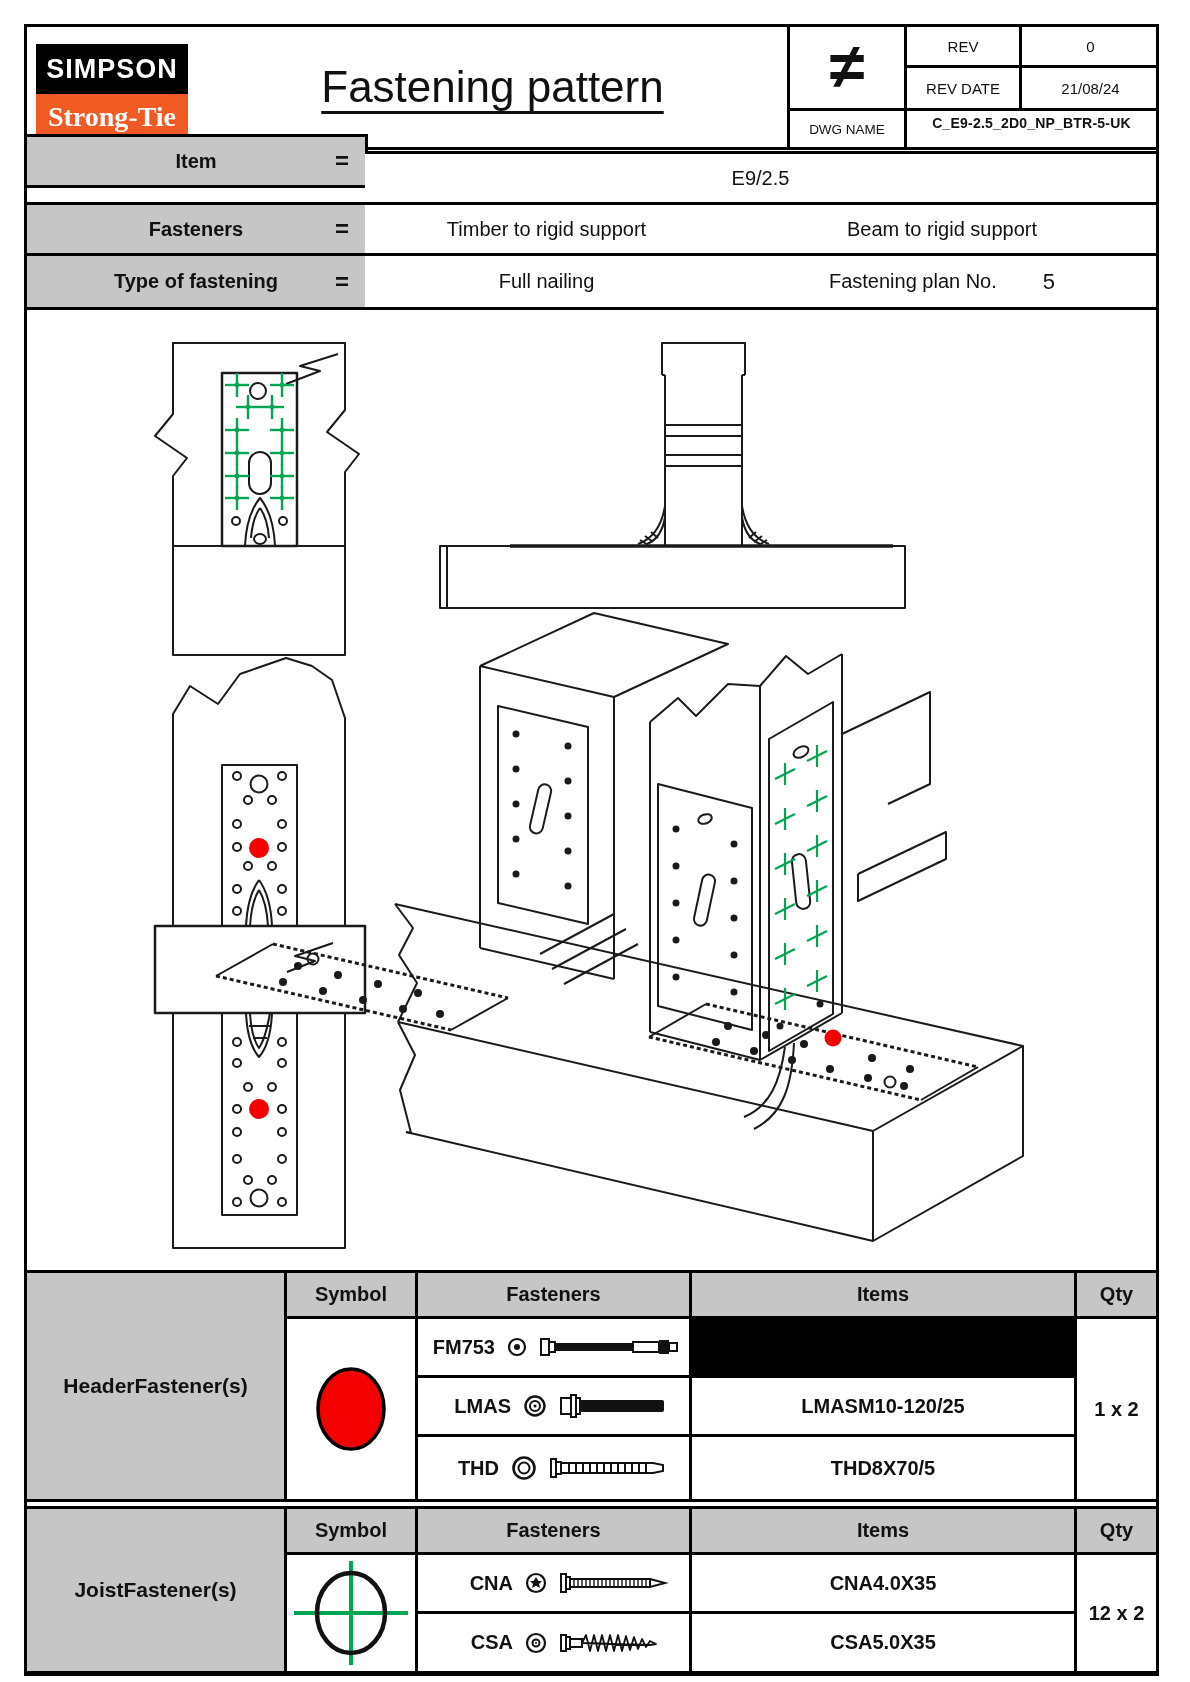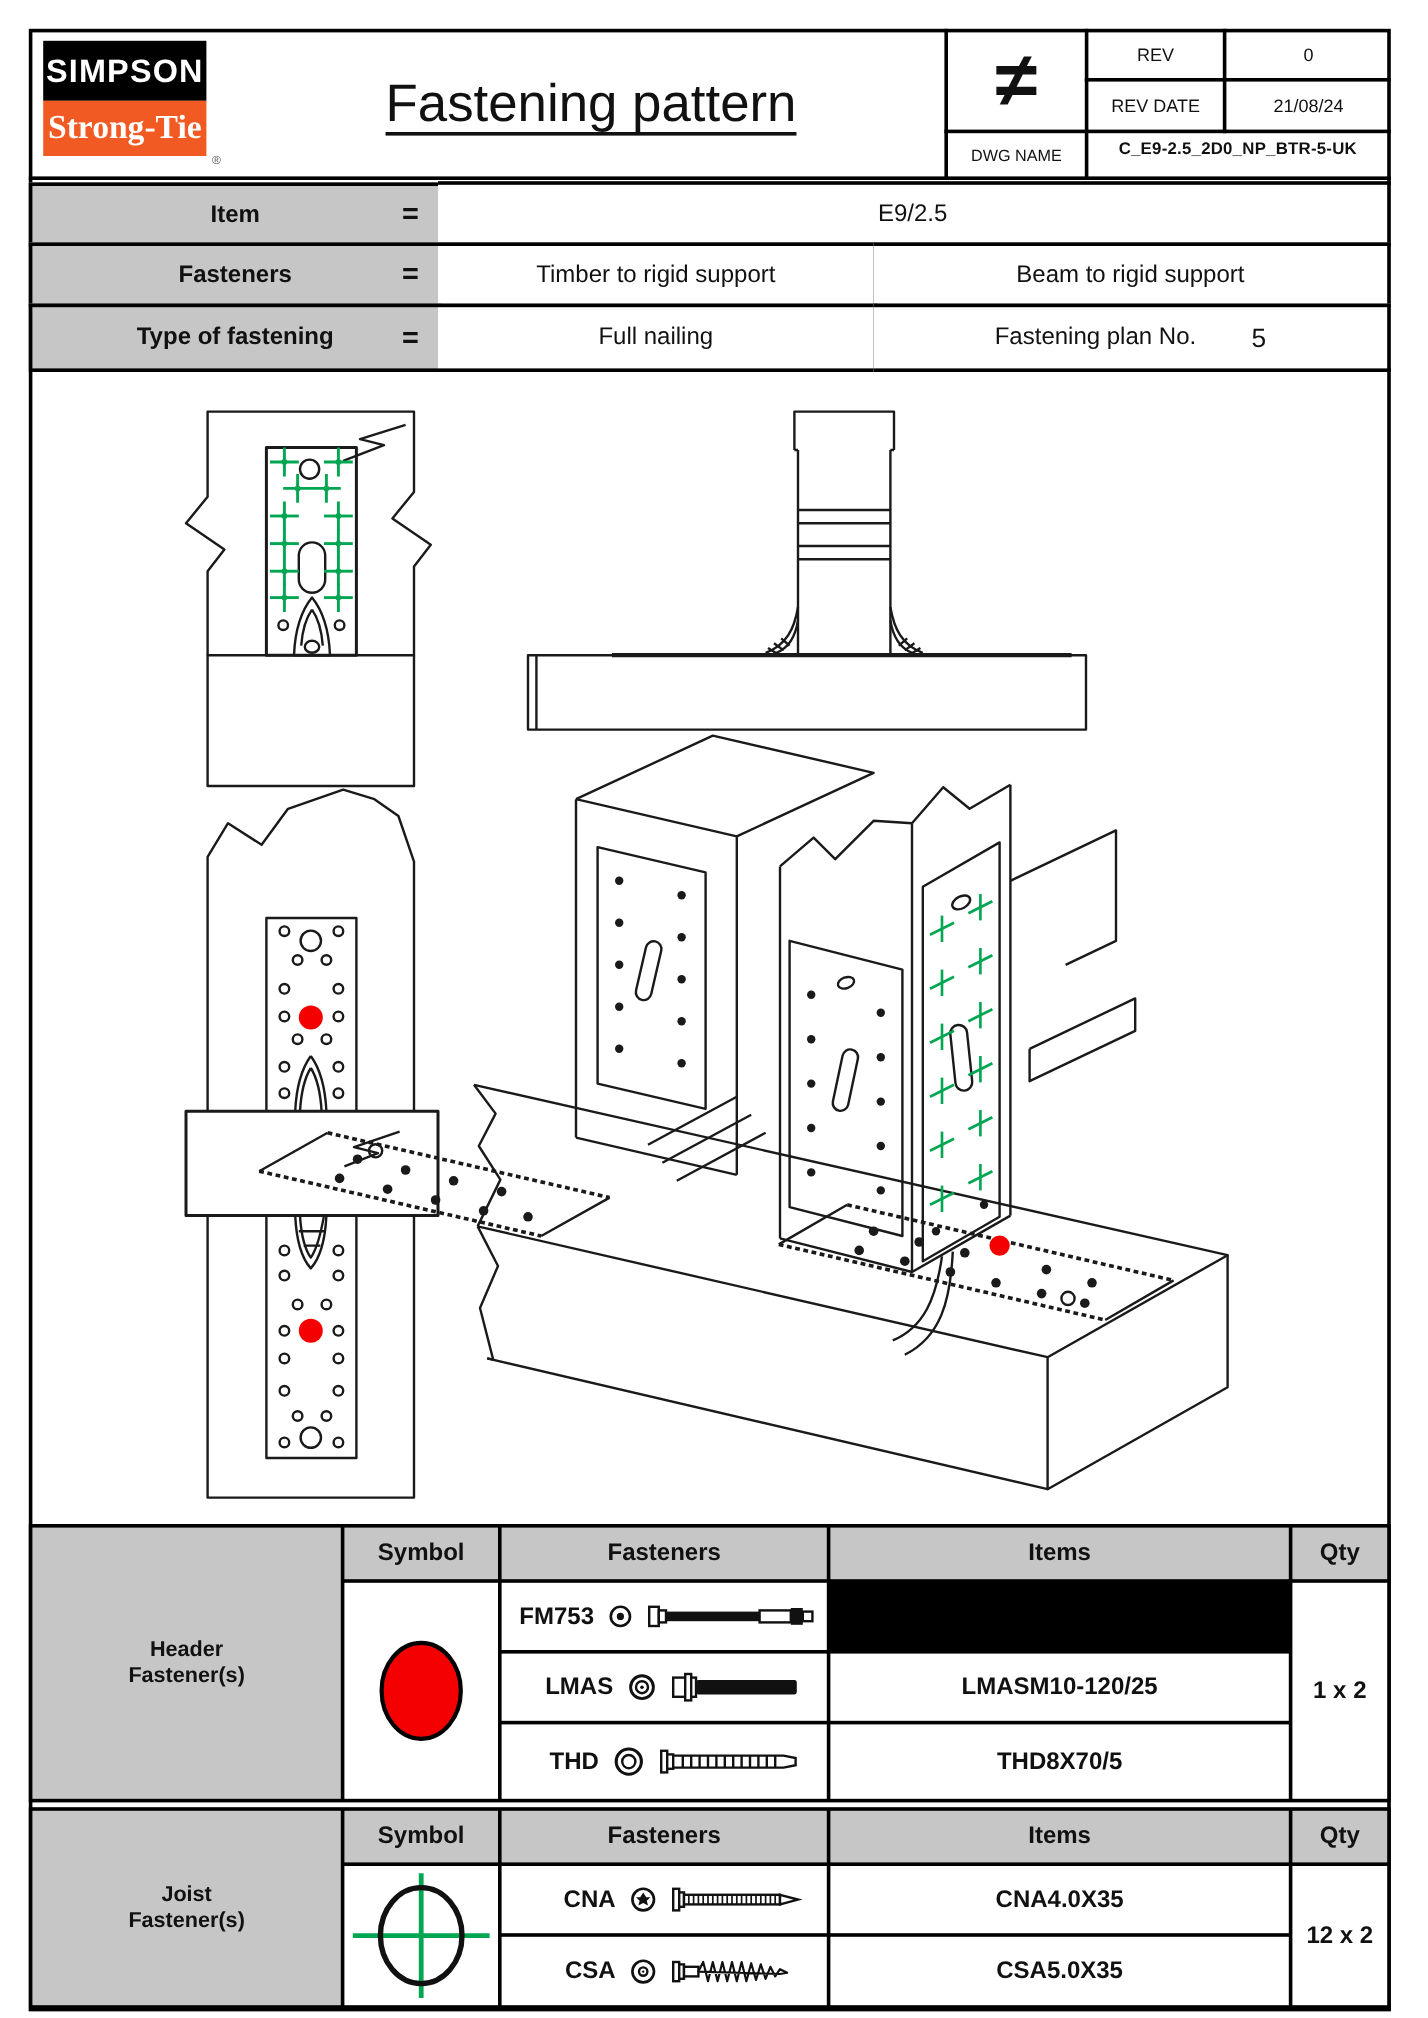--- a/index.html
+++ b/index.html
@@ -5,21 +5,21 @@
   * { margin:0; padding:0; box-sizing:border-box; }
   html,body { background:#fff; }
   body { font-family:"Liberation Sans", sans-serif; color:#111; }
   #page { position:relative; width:1190px; height:1682px; background:#fff; overflow:hidden; }
   .abs { position:absolute; }
   .cell { position:absolute; display:flex; align-items:center; justify-content:center; }
   .line { position:absolute; background:#000; }
   #frame { left:24px; top:24px; width:1135px; height:1652px; border:3px solid #000; }
 
   
-  #logo { left:36px; top:34px; width:136px; }
+  #logo { left:36px; top:44px; width:152px; }
   #logo .lg-top { background:#000; color:#fff; font-weight:bold; font-size:27px; letter-spacing:1px;
                   height:50px; display:flex; align-items:center; justify-content:center; }
   #logo .lg-bot { background:#F15A22; color:#fff; font-family:"Liberation Serif", serif; font-weight:bold;
                   font-size:28px; height:46px; display:flex; align-items:center; justify-content:center; }
   #logo .reg { position:absolute; right:-12px; bottom:-10px; font-size:10px; color:#555; }
 
   #doc-title { left:215px; top:52px; width:555px; height:70px; font-size:44px;
                text-decoration:underline; text-underline-offset:9px; text-decoration-thickness:3px; }
   #neq { font-size:64px; font-weight:bold; }
 
@@ -29,21 +29,21 @@
 
   
   .spec-label { background:#C6C6C6; border:3px solid #000; font-weight:bold; font-size:20px; }
   .spec-val   { border:3px solid #000; border-left:none; font-size:20px; background:#fff; }
   .eq { position:absolute; right:16px; font-size:24px; font-weight:bold; }
 
   
   .legend { position:absolute; background:#000; display:grid; gap:3px; padding:3px; }
   .legend > div { background:#fff; display:flex; align-items:center; justify-content:center; }
   .legend .hd { background:#C6C6C6; font-weight:bold; font-size:20px; }
-  .legend .rowlab { background:#C6C6C6; font-weight:bold; font-size:18px; flex-direction:column; line-height:1.2; }
+  .legend .rowlab { background:#C6C6C6; font-weight:bold; font-size:21px; flex-direction:row; line-height:1.2; }
   .legend .fast { justify-content:flex-end; padding-left:14px; gap:11px; font-weight:bold; font-size:20px; }
   .legend .item { font-weight:bold; font-size:20px; }
   .legend .qty  { font-weight:bold; font-size:20px; }
 </style>
 </head>
 <body>
 
 <div id="page">
   <div id="frame" class="abs"></div>
 
@@ -63,21 +63,21 @@
   <div class="line" style="left:787px;top:108px;width:372px;height:3px;"></div>
 
   <div class="cell" id="neq" style="left:790px;top:24px;width:114px;height:84px;">≠</div>
   <div class="cell small-lab" style="left:907px;top:27px;width:112px;height:38px;">REV</div>
   <div class="cell small-lab" style="left:1022px;top:27px;width:137px;height:38px;">0</div>
   <div class="cell small-lab" style="left:907px;top:68px;width:112px;height:40px;">REV DATE</div>
   <div class="cell small-lab" style="left:1022px;top:68px;width:137px;height:40px;">21/08/24</div>
   <div class="cell dwg-lab" style="left:790px;top:111px;width:114px;height:36px;">DWG NAME</div>
   <div class="cell dwg-val" style="left:904px;top:111px;width:255px;height:24px;">C_E9-2.5_2D0_NP_BTR-5-UK</div>
 
-  <div class="cell spec-label" style="left:24px;top:152px;width:344px;height:54px;">
+  <div class="cell spec-label" style="left:24px;top:134px;width:344px;height:54px;">
     <span>Item</span>
     <span class="eq">=</span>
   </div>
   <div class="cell spec-val" style="left:365px;top:151px;width:794px;height:54px;">E9/2.5</div>
 
   <div class="cell spec-label" style="left:24px;top:202px;width:344px;height:54px;">
     <span>Fasteners</span>
     <span class="eq">=</span>
   </div>
   <div class="cell spec-val" style="left:365px;top:202px;width:366px;height:54px;">Timber to rigid support</div>

